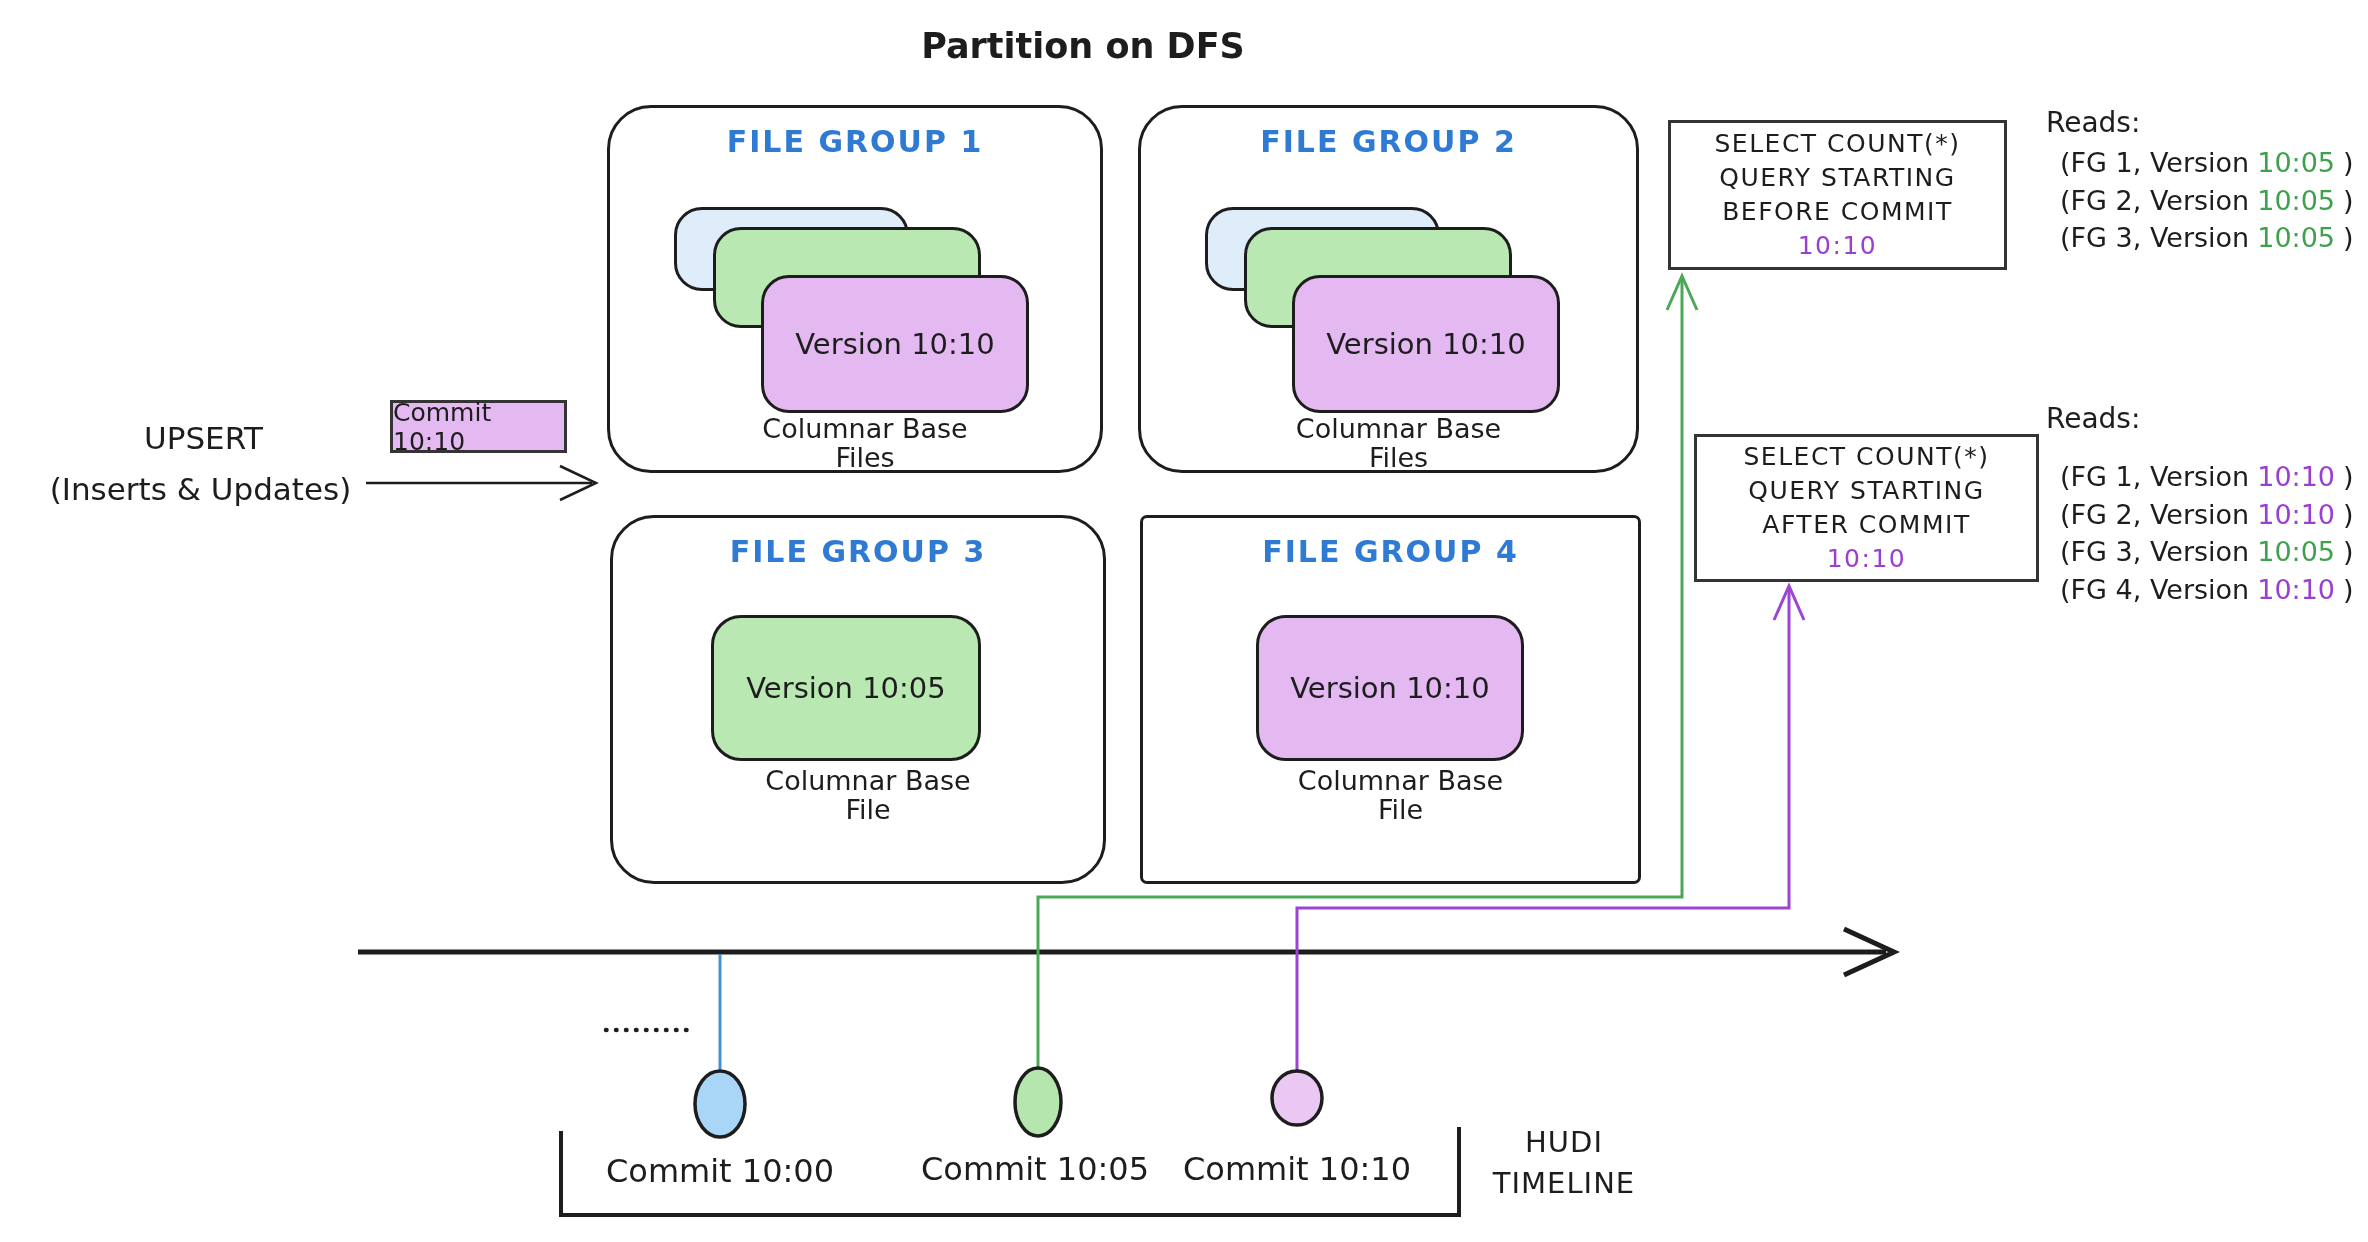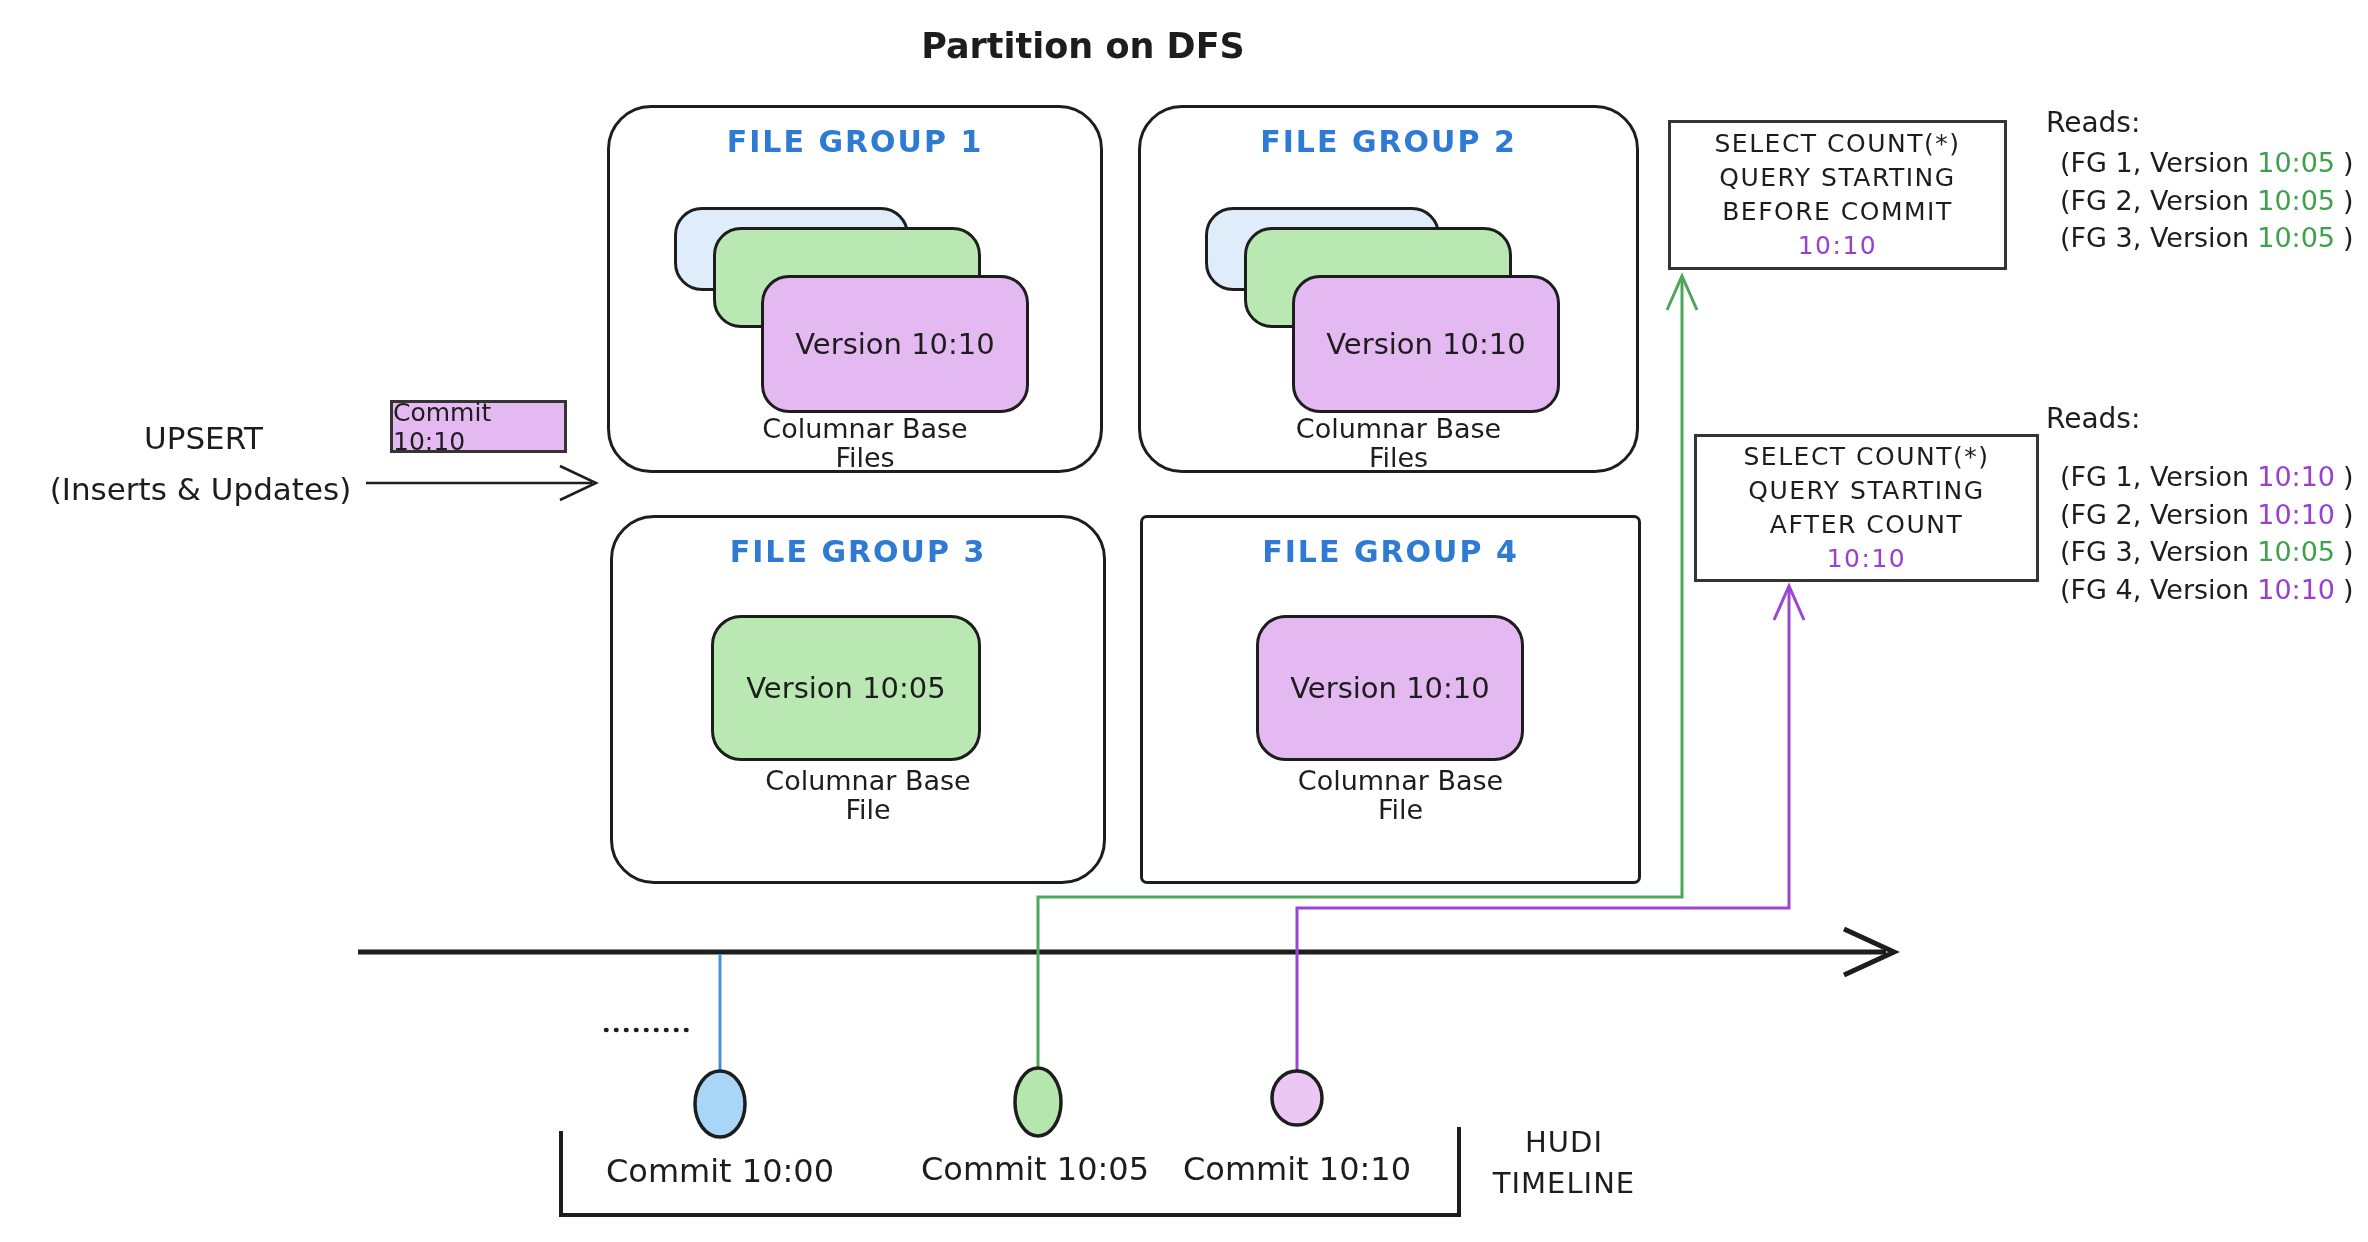--- a/index.html
+++ b/index.html
@@ -189,21 +189,21 @@
   <div class="query" id="query1">
     <div>SELECT COUNT(*)</div>
     <div>QUERY STARTING</div>
     <div>BEFORE COMMIT</div>
     <div style="color: rgb(155, 63, 209);">10:10</div>
   </div>
 
   <div class="query" id="query2">
     <div>SELECT COUNT(*)</div>
     <div>QUERY STARTING</div>
-    <div>AFTER COUNT</div>
+    <div>AFTER COMMIT</div>
     <div style="color: rgb(155, 63, 209);">10:10</div>
   </div>
 
   <div class="reads" id="reads1">
     <div class="reads-title">Reads:</div>
     <div class="read-lines">
       <div><span>(FG 1, Version</span><span class="read-time" style="color: rgb(63, 161, 78);">10:05</span><span>)</span></div>
       <div><span>(FG 2, Version</span><span class="read-time" style="color: rgb(63, 161, 78);">10:05</span><span>)</span></div>
       <div><span>(FG 3, Version</span><span class="read-time" style="color: rgb(63, 161, 78);">10:05</span><span>)</span></div>
     </div>

